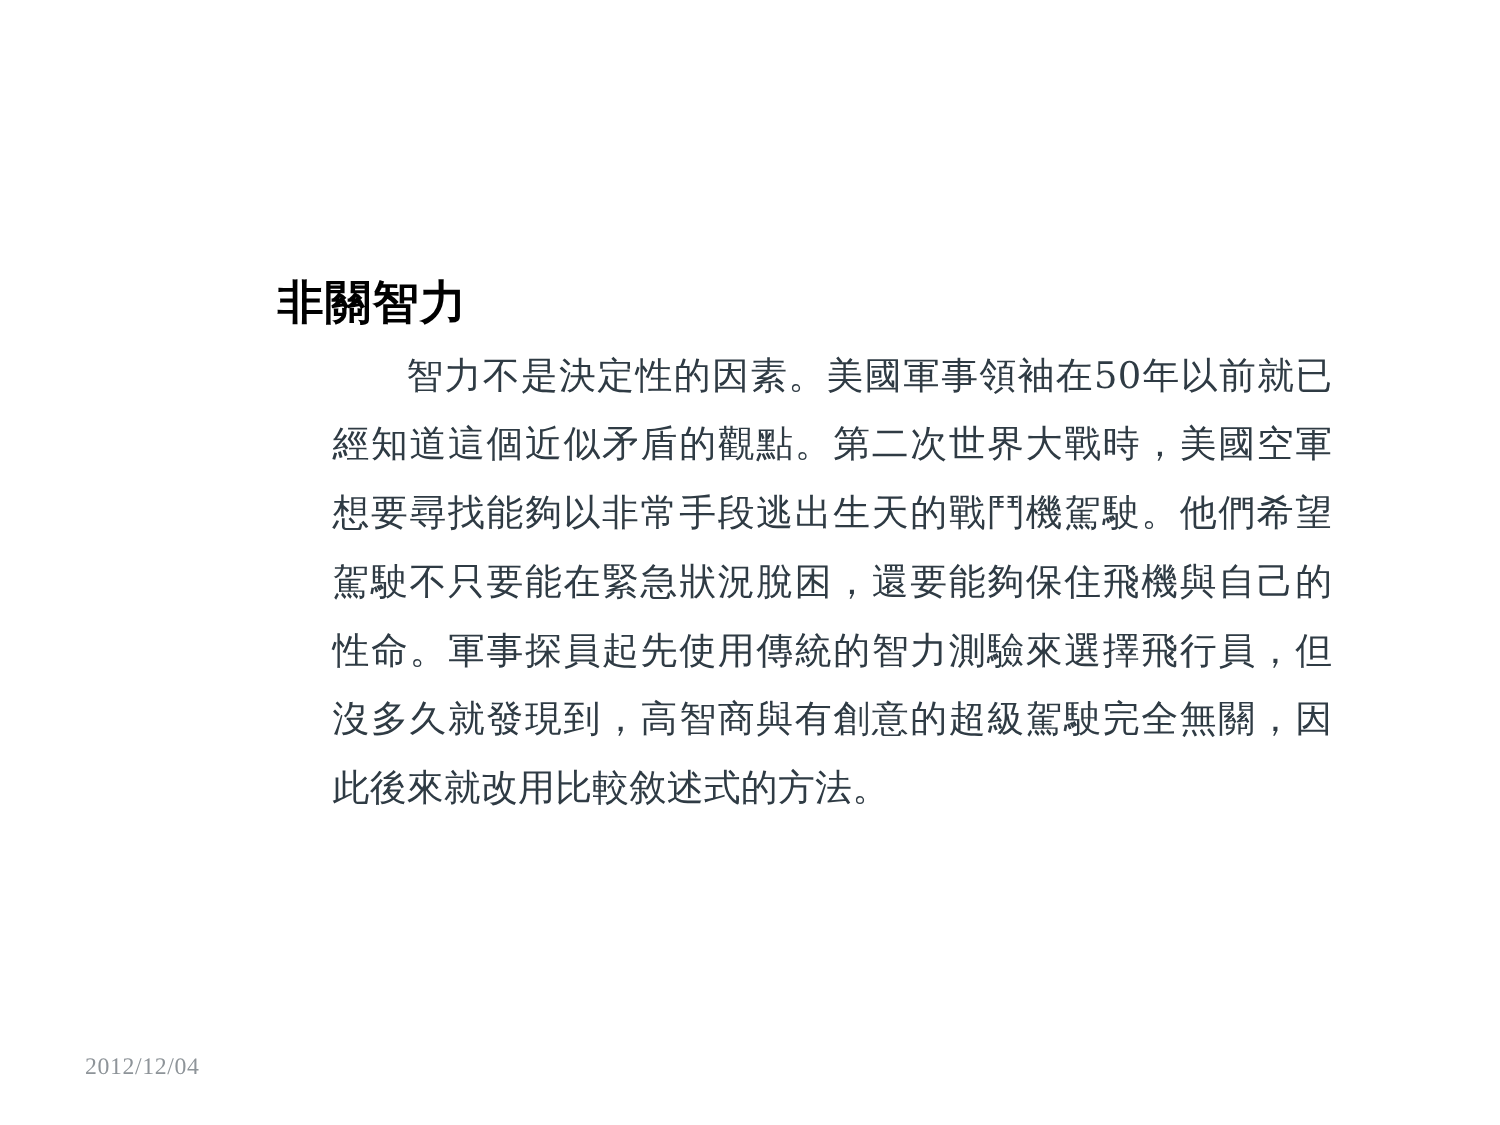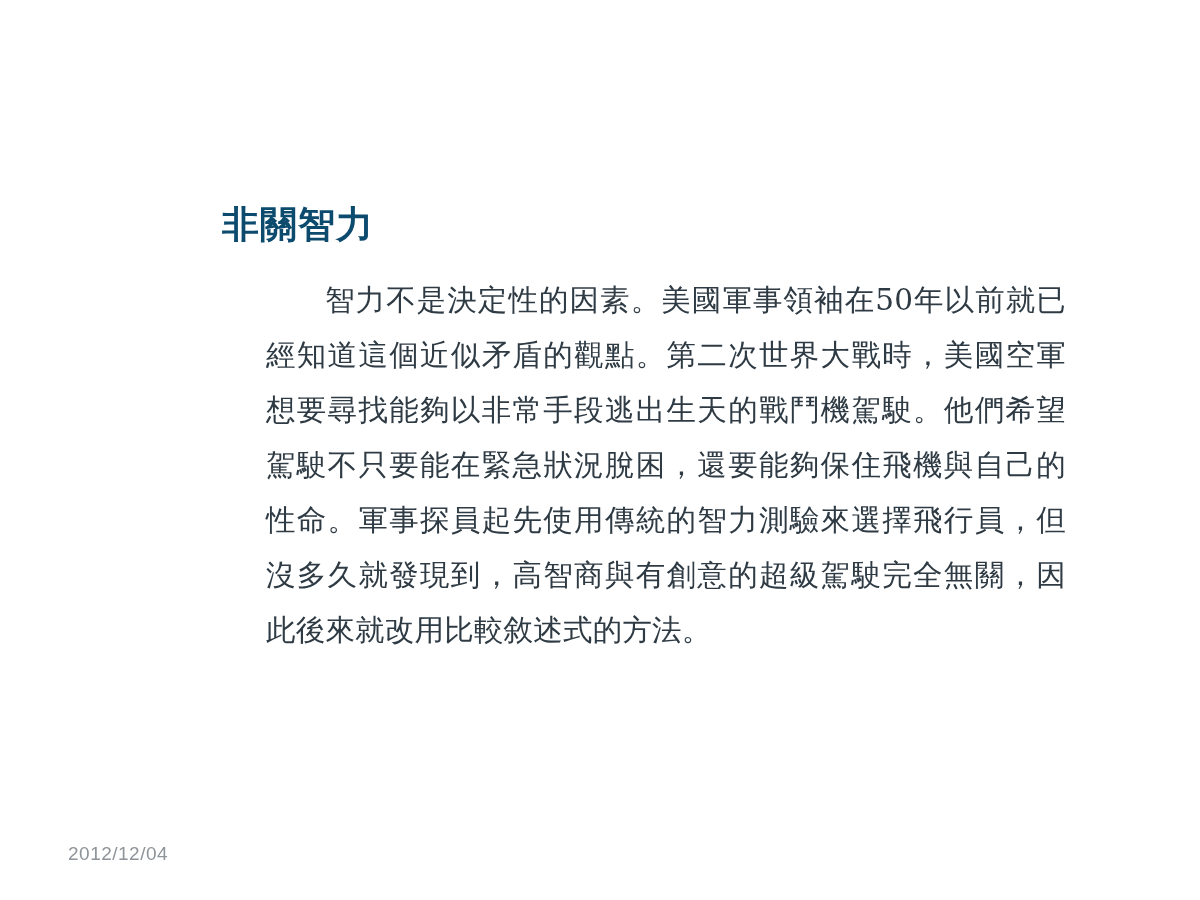--- a/index.html
+++ b/index.html
@@ -17,26 +17,26 @@
 
   .slide {
     position: absolute;
     inset: 0;
     background: #ffffff;
   }
 
   .slide-title {
     position: absolute;
     left: 222px;
-    top: 180px;
-    font-family: Liberation Mono, monospace;
+    top: 196px;
+    font-family: Liberation Serif, serif;
     font-weight: bold;
     font-size: 37px;
     line-height: 1.2;
-    color: #0c4a6e;
+    color: #000000;
     letter-spacing: 1px;
     white-space: nowrap;
   }
 
   .slide-body {
     position: absolute;
     left: 218px;
     top: 243px;
     width: 800px;
     font-family: "DejaVu Serif", "Liberation Serif", serif;
@@ -47,21 +47,21 @@
     text-justify: inter-character;
     text-indent: 2em;
     letter-spacing: 0.2px;
     margin-left: 48px;
   }
 
   .slide-date {
     position: absolute;
     left: 68px;
     top: 843px;
-    font-family: Liberation Sans, sans-serif;
+    font-family: Liberation Serif, serif;
     font-size: 19px;
     color: #8e9499;
     letter-spacing: 0.5px;
   }
 </style>
 </head>
 <body>
 
 <div class="slide">
   <h1 class="slide-title">非關智力</h1>

